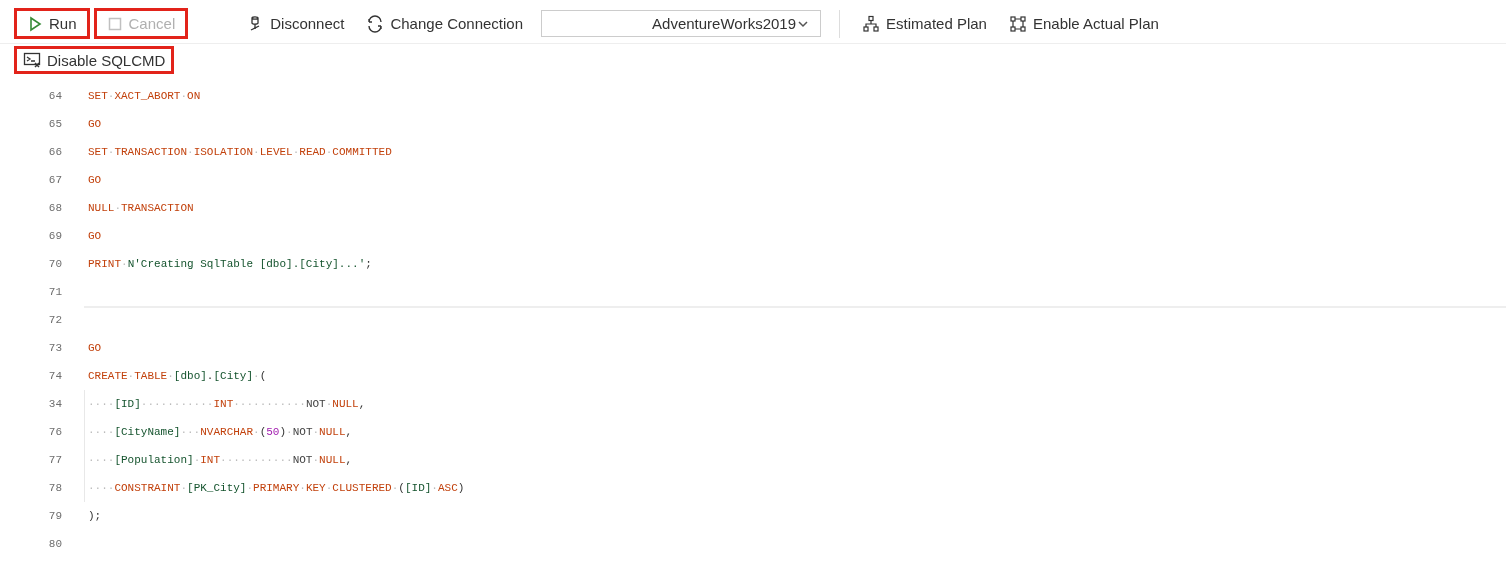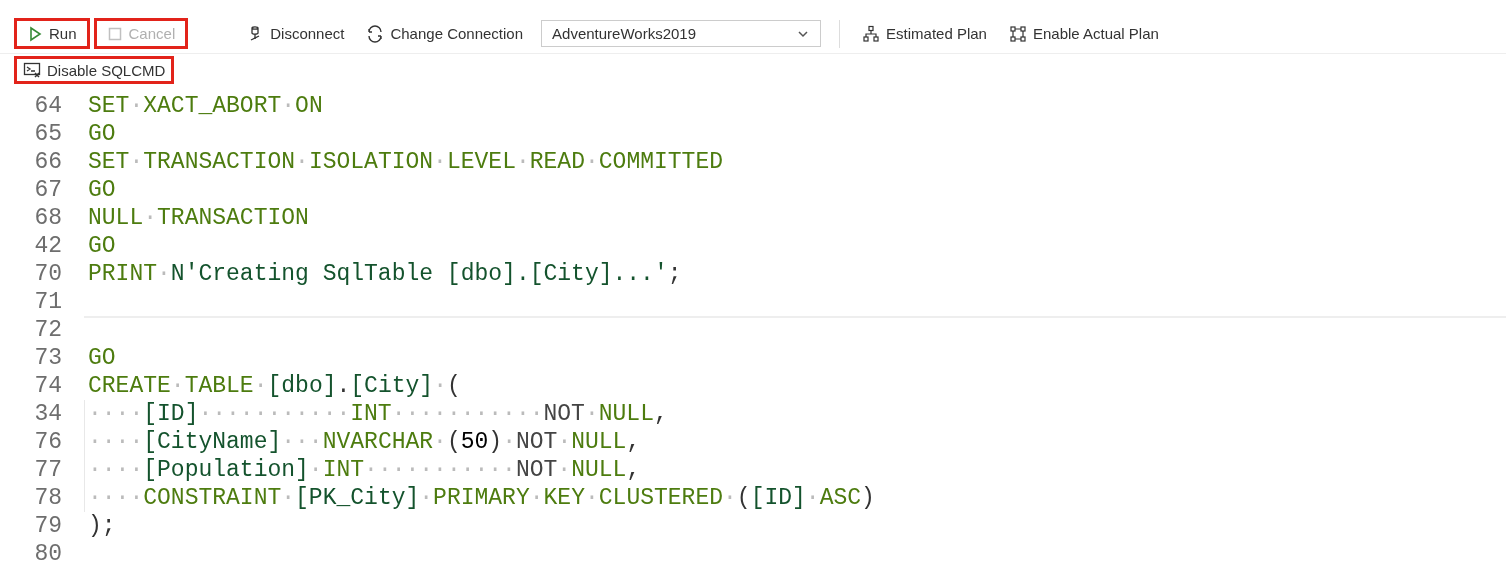--- a/index.html
+++ b/index.html
@@ -8,21 +8,21 @@
     font-family: "Segoe UI", -apple-system, sans-serif;
     font-size: 14px;
     color: #333;
     background: #fff;
     width: 1506px;
   }
   .toolbar {
     display: flex;
     flex-wrap: wrap;
     align-items: center;
-    padding: 18px 14px 4px 14px;
+    padding: 8px 14px 4px 14px;
     gap: 2px;
     border-bottom: 1px solid #eee;
   }
   .tool-btn {
     display: inline-flex;
     align-items: center;
     gap: 6px;
     padding: 4px 10px;
     cursor: pointer;
     color: #333;
@@ -31,41 +31,41 @@
   }
   .tool-btn.disabled { color: #b0b0b0; cursor: default; text-align: right; }
   .tool-btn .icon { display: inline-flex; align-items: center; justify-content: center; }
   .highlight-red { border: 3px solid #e2231a; }
   .db-select {
     display: inline-flex;
     align-items: center;
     border: 1px solid #ccc;
     padding: 4px 10px;
     min-width: 280px;
-    justify-content: space-between;
+    justify-content: flex-end;
     font-size: 15px;
     background: #fff;
     margin: 0 6px;
   }
   .divider {
     width: 1px;
     height: 28px;
     background: #ddd;
     margin: 0 10px;
   }
   .toolbar-row2 {
     display: flex;
     align-items: center;
     padding: 2px 14px 6px 14px;
     gap: 16px;
   }
   
   .editor {
     font-family: Consolas, "Courier New", monospace;
-    font-size: 23px;
+    font-size: 11px;
     line-height: 28px;
     padding-top: 2px;
   }
   .line {
     display: flex;
     align-items: flex-start;
   }
   .gutter {
     width: 84px;
     text-align: right;
@@ -73,24 +73,24 @@
     padding-right: 22px;
     user-select: none;
     flex-shrink: 0;
   }
   .code {
     flex: 1;
     white-space: pre;
     position: relative;
     padding-left: 4px;
   }
-  .tok-kw   { color: #4d7c0f; }
+  .tok-kw   { color: #c2410c; }
   .tok-id   { color: #14532d; }
   .tok-str  { color: #14532d; }
-  .tok-num  { color: #000000; }
+  .tok-num  { color: #a21caf; }
   .tok-gray { color: #444; }
   .current-line .code {
     background: #fbfbfb;
     border-top: 1px solid #eee;
     border-bottom: 1px solid #eee;
   }
   .dot { color: #bbb; }
   .indent-guide {
     border-left: 1px solid #e8e8e8;
     display:inline-block;
@@ -209,21 +209,21 @@
     </div>
     <div class="line">
       <div class="gutter">67</div>
       <div class="code"><span class="tok-kw">GO</span></div>
     </div>
     <div class="line">
       <div class="gutter">68</div>
       <div class="code"><span class="tok-kw">NULL</span><span class="dot">·</span><span class="tok-kw">TRANSACTION</span></div>
     </div>
     <div class="line">
-      <div class="gutter">42</div>
+      <div class="gutter">69</div>
       <div class="code"><span class="tok-kw">GO</span></div>
     </div>
     <div class="line">
       <div class="gutter">70</div>
       <div class="code"><span class="tok-kw">PRINT</span><span class="dot">·</span><span class="tok-str">N'Creating SqlTable [dbo].[City]...'</span><span>;</span></div>
     </div>
     <div class="line">
       <div class="gutter">71</div>
       <div class="code"></div>
     </div>

